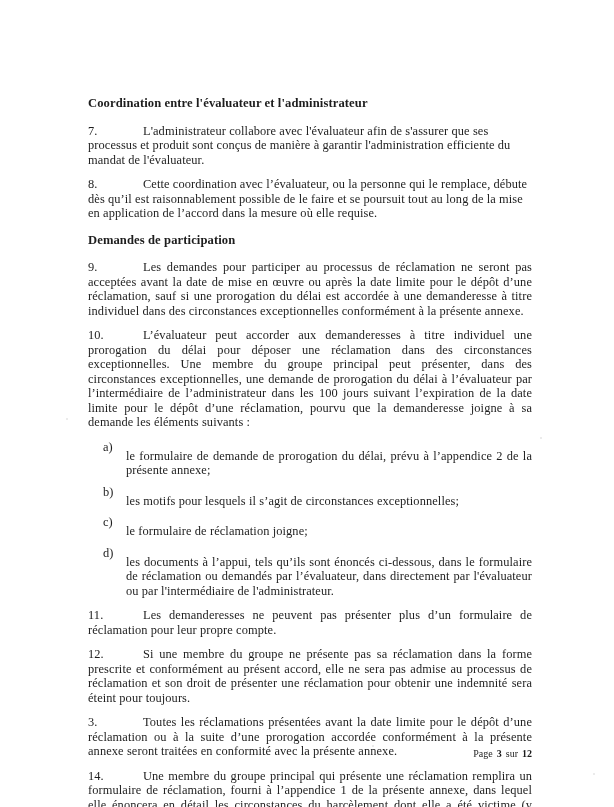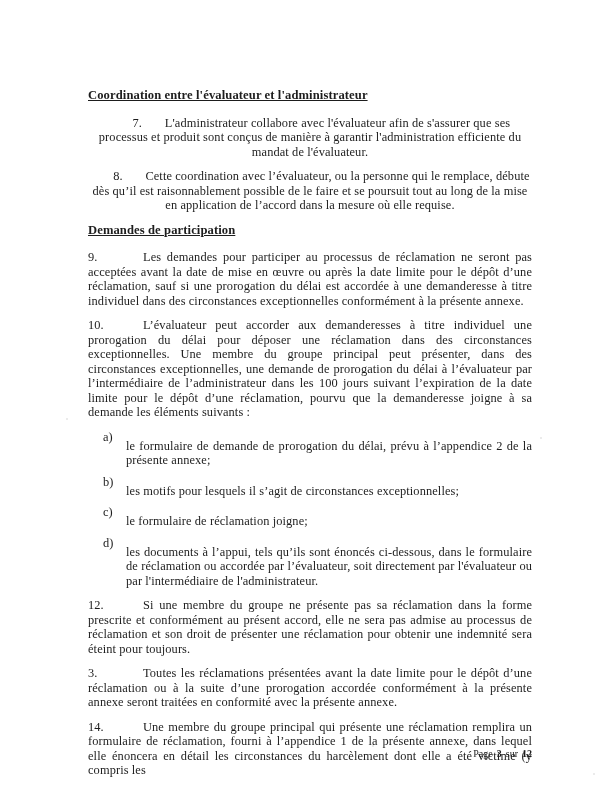--- a/index.html
+++ b/index.html
@@ -21,29 +21,28 @@
     left: 88px;
     top: 84px;
     width: 444px;
     font-size: 12.4px;
     line-height: 14.5px;
     letter-spacing: 0.1px;
   }
   .hd {
     font-size: 12.6px;
     font-weight: bold;
-    text-decoration: underline;
-    margin: 4px 0 13px 0;
+    margin: 12px 0 13px 0;
   }
   .para {
     margin: 0 0 10px 0;
     text-align: justify;
   }
   .para.ragged {
-    text-align: center;
+    text-align: left;
   }
   .pnum {
     display: inline-block;
     width: 55px;
   }
   .list {
     margin: 0 0 10px 15px;
   }
   .li {
     display: flex;
@@ -107,24 +106,25 @@
       <div class="li">
         <span class="marker">b)</span>
         <div class="litext">les motifs pour lesquels il s’agit de circonstances exceptionnelles;</div>
       </div>
       <div class="li">
         <span class="marker">c)</span>
         <div class="litext">le formulaire de réclamation joigne;</div>
       </div>
       <div class="li">
         <span class="marker">d)</span>
-        <div class="litext">les documents à l’appui, tels qu’ils sont énoncés ci-dessous, dans le formulaire de réclamation ou accordée par l’évaluateur, soit directement par l'évaluateur ou par l'intermédiaire de l'administrateur.</div>
+        <div class="litext">les documents à l’appui, tels qu’ils sont énoncés ci-dessous, dans le formulaire de réclamation ou demandés par l’évaluateur, dans directement par l'évaluateur ou par l'intermédiaire de l'administrateur.</div>
       </div>
     </div>
 
+    <p class="para"><span class="pnum">11.</span><span>Les demanderesses ne peuvent pas présenter plus d’un formulaire de réclamation pour leur propre compte.</span></p>
 
     <p class="para"><span class="pnum">12.</span><span>Si une membre du groupe ne présente pas sa réclamation dans la forme prescrite et conformément au présent accord, elle ne sera pas admise au processus de réclamation et son droit de présenter une réclamation pour obtenir une indemnité sera éteint pour toujours.</span></p>
 
     <p class="para"><span class="pnum">3.</span><span>Toutes les réclamations présentées avant la date limite pour le dépôt d’une réclamation ou à la suite d’une prorogation accordée conformément à la présente annexe seront traitées en conformité avec la présente annexe.</span></p>
 
     <p class="para"><span class="pnum">14.</span><span>Une membre du groupe principal qui présente une réclamation remplira un formulaire de réclamation, fourni à l’appendice 1 de la présente annexe, dans lequel elle énoncera en détail les circonstances du harcèlement dont elle a été victime (y compris les</span></p>
 
   </div>
 
   <div class="footer">

